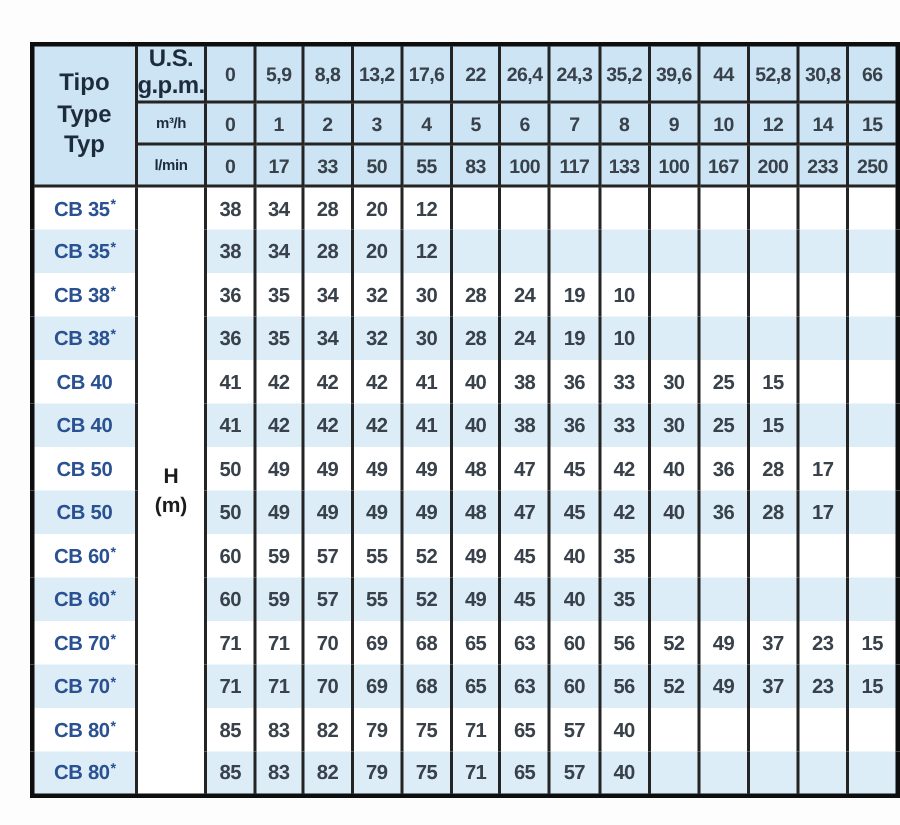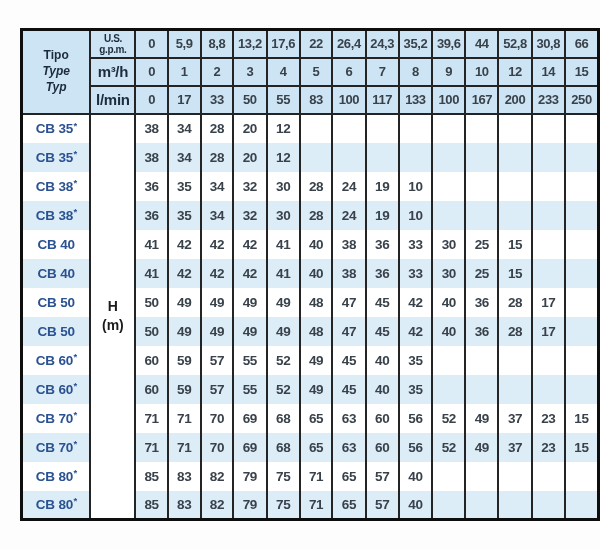--- a/index.html
+++ b/index.html
@@ -25,25 +25,25 @@
     background:#ffffff;
   }
   thead tr{height:28px;}
   tbody tr{height:29px;}
   thead th{
     border:2px solid var(--grid);
     background:var(--header-bg);
     padding:0;text-align:center;vertical-align:middle;
     font-weight:700;color:var(--value-text);
   }
-  th.type-cell{width:70px;color:var(--header-text);font-size:12px;line-height:1.3;}
+  th.type-cell{width:70px;color:var(--header-text);font-size:16px;line-height:1.3;}
   th.type-cell .tl{display:block;}
-  .it{font-style:italic;}
-  th.unit-cell{width:44px;color:var(--header-text);font-size:15px;letter-spacing:-0.3px;}
-  thead tr:nth-child(1) th.unit-cell{font-size:10px;letter-spacing:-0.4px;}
+  .it{}
+  th.unit-cell{width:44px;color:var(--header-text);font-size:10px;letter-spacing:-0.3px;}
+  thead tr:nth-child(1) th.unit-cell{font-size:16px;letter-spacing:-0.4px;}
   th.hval{width:32px;font-size:13px;letter-spacing:-0.4px;}
   tbody td{
     border-left:2px solid var(--grid);
     border-right:2px solid var(--grid);
     border-top:0;border-bottom:0;
     padding:0;text-align:center;vertical-align:middle;
     background:#ffffff;
   }
   tbody tr.stripe td{background:var(--stripe-bg);}
   td.model-cell{font-size:13.5px;font-weight:700;color:var(--model-text);letter-spacing:-0.2px;}

